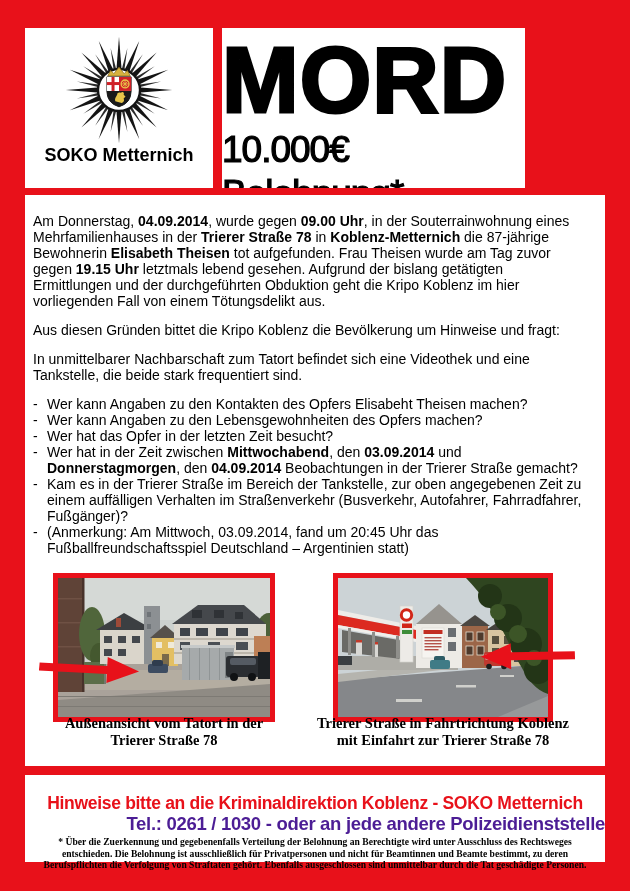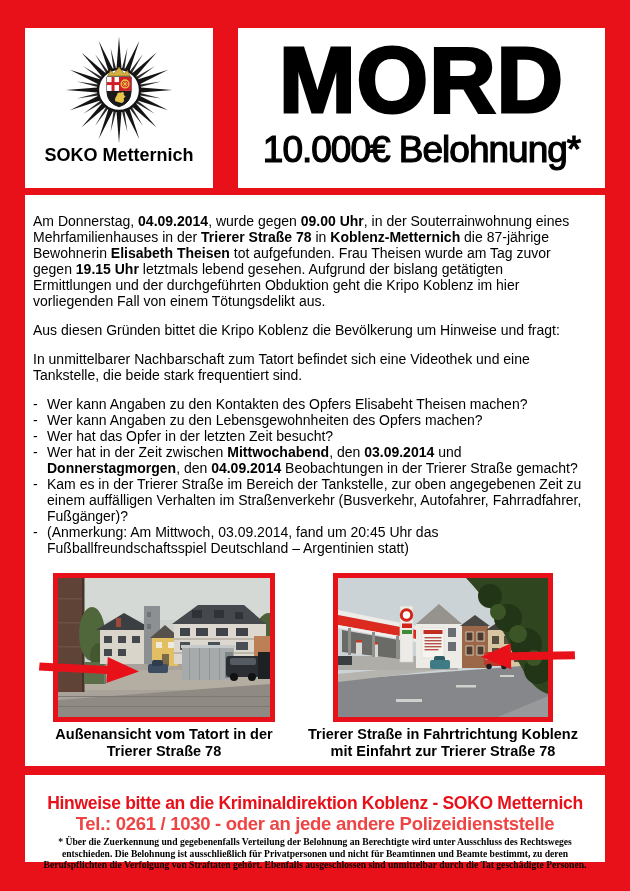--- a/index.html
+++ b/index.html
@@ -11,21 +11,21 @@
   }
   .whitebox{position:absolute;background:#fff;}
 
   
   .logo-box{left:25px;top:28px;width:188px;height:160px;text-align:center;}
   .star-wrap{margin:6px auto 0 auto;width:112px;height:112px;}
   .org1{font-size:15px;font-weight:bold;line-height:17px;letter-spacing:-0.4px;}
   .org2{font-size:18px;font-weight:bold;line-height:19px;}
 
   
-  .mord-box{left:238px;top:28px;width:367px;height:160px;text-align:center;overflow:hidden;}
+  .mord-box{left:222px;top:28px;width:303px;height:160px;text-align:left;overflow:hidden;}
   .mord-title{
     font-size:92px;font-weight:900;line-height:96px;margin-top:4px;
     letter-spacing:1px;-webkit-text-stroke:3px #000;
   }
   .mord-reward{
     font-size:37px;font-weight:normal;line-height:44px;letter-spacing:-1px;
     -webkit-text-stroke:1.2px #000;
   }
 
   
@@ -36,31 +36,31 @@
   .qlist li{display:flex;}
   .qlist .dash{width:14px;flex:0 0 14px;}
   .qlist .qtext{flex:1;}
   b{font-weight:bold;}
 
   
   .photo{position:absolute;border:5px solid #e8111a;background:#ccd1ce;overflow:hidden;}
   .photo svg{display:block;}
   .photo1{left:28px;top:378px;width:212px;height:139px;}
   .photo2{left:308px;top:378px;width:210px;height:139px;}
-  .caption{position:absolute;top:531px;text-align:center;font-weight:bold;font-size:14.5px;line-height:17px;}
+  .caption{position:absolute;top:520px;text-align:center;font-weight:bold;font-size:14.5px;line-height:17px;font-family:Liberation Serif, serif;}
   .caption1{left:9px;width:260px;}
   .caption2{left:270px;width:296px;}
   .arrow{position:absolute;z-index:5;}
   .arrow1{left:14px;top:460px;transform:rotate(3deg);}
   .arrow2{left:456px;top:447px;transform:rotate(-1deg);}
 
   
   .contact-box{left:25px;top:775px;width:580px;height:87px;text-align:center;}
   .contact-line1{color:#e8111a;font-weight:bold;font-size:17.5px;line-height:20px;letter-spacing:-0.3px;margin-top:18px;}
-  .contact-line2{color:#ef4444;font-weight:bold;font-size:18.5px;line-height:21px;letter-spacing:-0.3px;}
+  .contact-line2{color:#4c1d95;font-weight:bold;font-size:18.5px;line-height:21px;letter-spacing:-0.3px;text-align:right;}
   .disclaimer{font-size:9.6px;font-weight:bold;line-height:11.5px;margin:2px 8px 0 8px;font-family:Liberation Serif, serif;}
 </style>
 </head>
 <body>
 
 <div class="whitebox logo-box">
   <div class="star-wrap">
     <svg viewBox="0 0 120 120" width="112" height="112">
       <g fill="#141414">
         <g id="r0">

